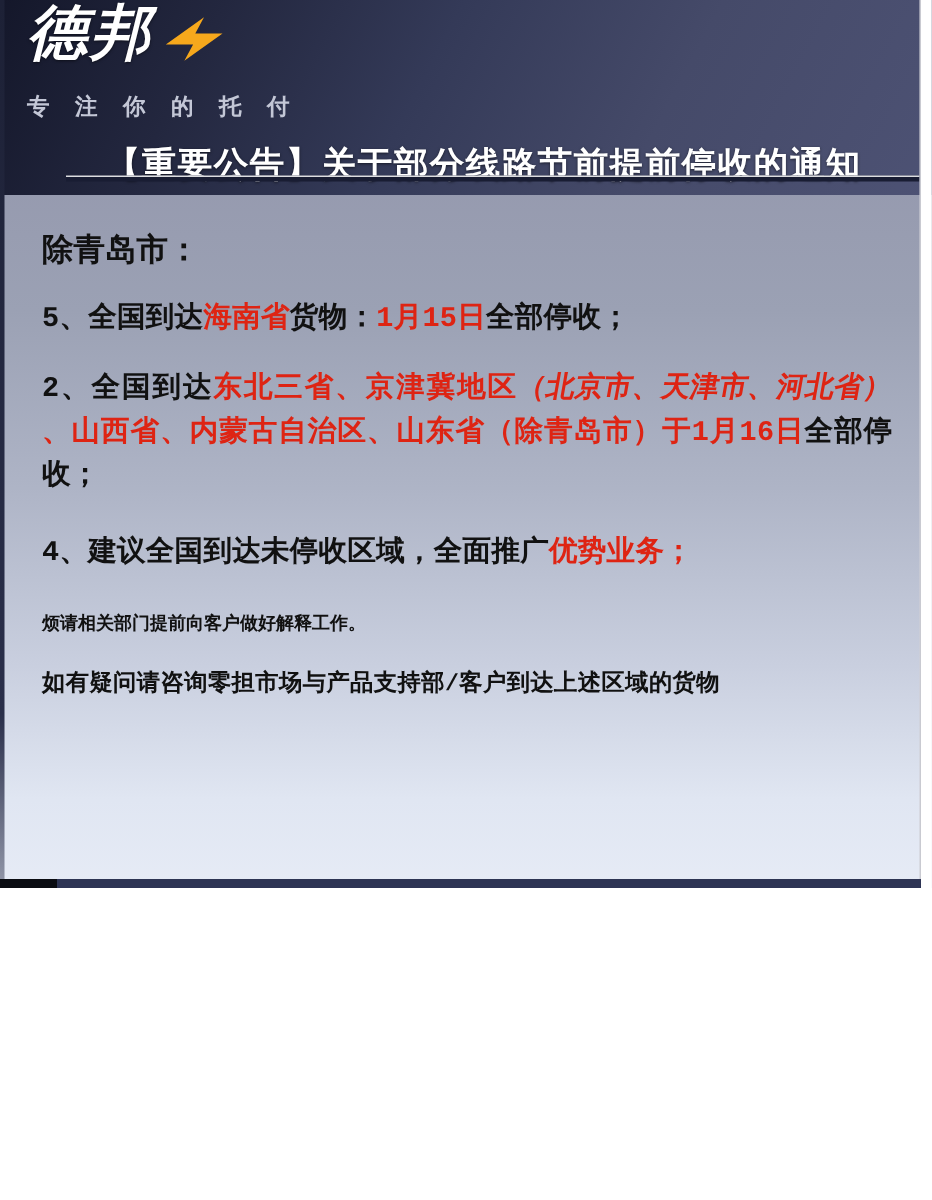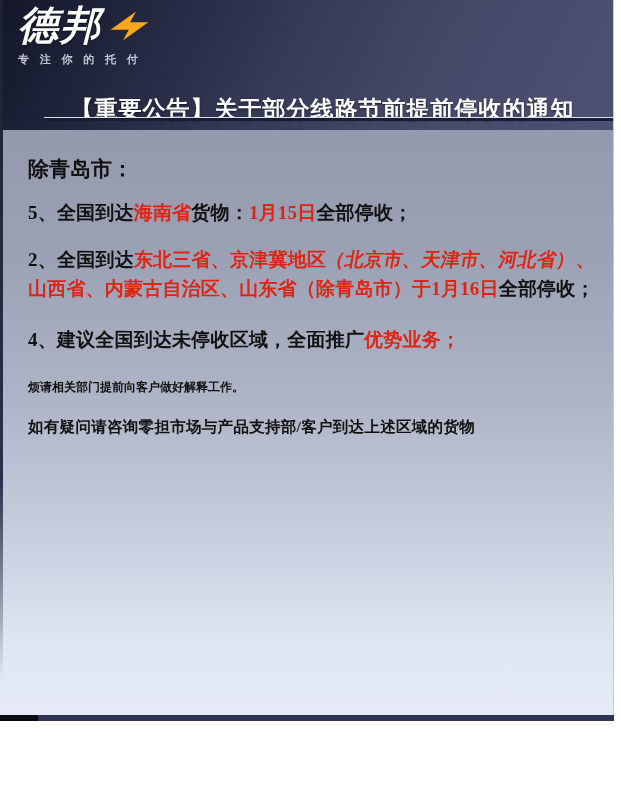--- a/index.html
+++ b/index.html
@@ -1,36 +1,36 @@
 <!DOCTYPE html>
 <html style="--accent_red: #de2413; --header_navy: #474c6b; --logo_orange: #f6a81c; --ink: #111111;"><head>
 <meta charset="utf-8">
 <style>
   html,body{margin:0;padding:0;background:#ffffff;}
   .page{
     position:relative;
-    width:621px;height:721px;
+    width:621px;height:592px;
     overflow:hidden;
-    font-family:Liberation Serif, serif;
+    font-family:Liberation Mono, monospace;
     background:linear-gradient(180deg,#9298ab 0%,#9599ae 18%,#9ba1b4 35%,#aeb4c6 55%,#c9cfdf 75%,#e0e6f2 90%,#e6ebf6 100%);
   }
   
   .header{
     position:absolute;top:0;left:0;width:621px;height:130px;
     background:linear-gradient(118deg,#14172a 0%,#23273f 22%,#343a58 45%,#454a69 70%,#4d5274 100%);
   }
   .logo{position:absolute;top:6px;left:18px;}
   .logo-row{display:flex;align-items:flex-end;}
   .logo-text{
     color:#ffffff;font-size:40px;font-weight:bold;font-style:italic;
     letter-spacing:2px;line-height:1;text-shadow:0 1px 2px rgba(0,0,0,.5);
   }
   .logo-arrow{margin-left:4px;margin-bottom:4px;}
   .tagline{
-    margin-top:6px;color:#c3c7d6;font-size:11px;letter-spacing:4px;font-weight:bold;
+    margin-top:16px;color:#c3c7d6;font-size:15px;letter-spacing:4px;font-weight:bold;
   }
   .title{
     position:absolute;top:82px;left:0;width:100%;margin:12px;
     text-align:center;color:#ffffff;font-size:23px;font-weight:bold;letter-spacing:1px;
     text-shadow:0 1px 2px rgba(0,0,0,.55);
   }
   .title-underline{
     position:absolute;top:117px;left:44px;right:8px;height:3px;
     border-top:1px solid rgba(255,255,255,.85);
     background:#191d33;

